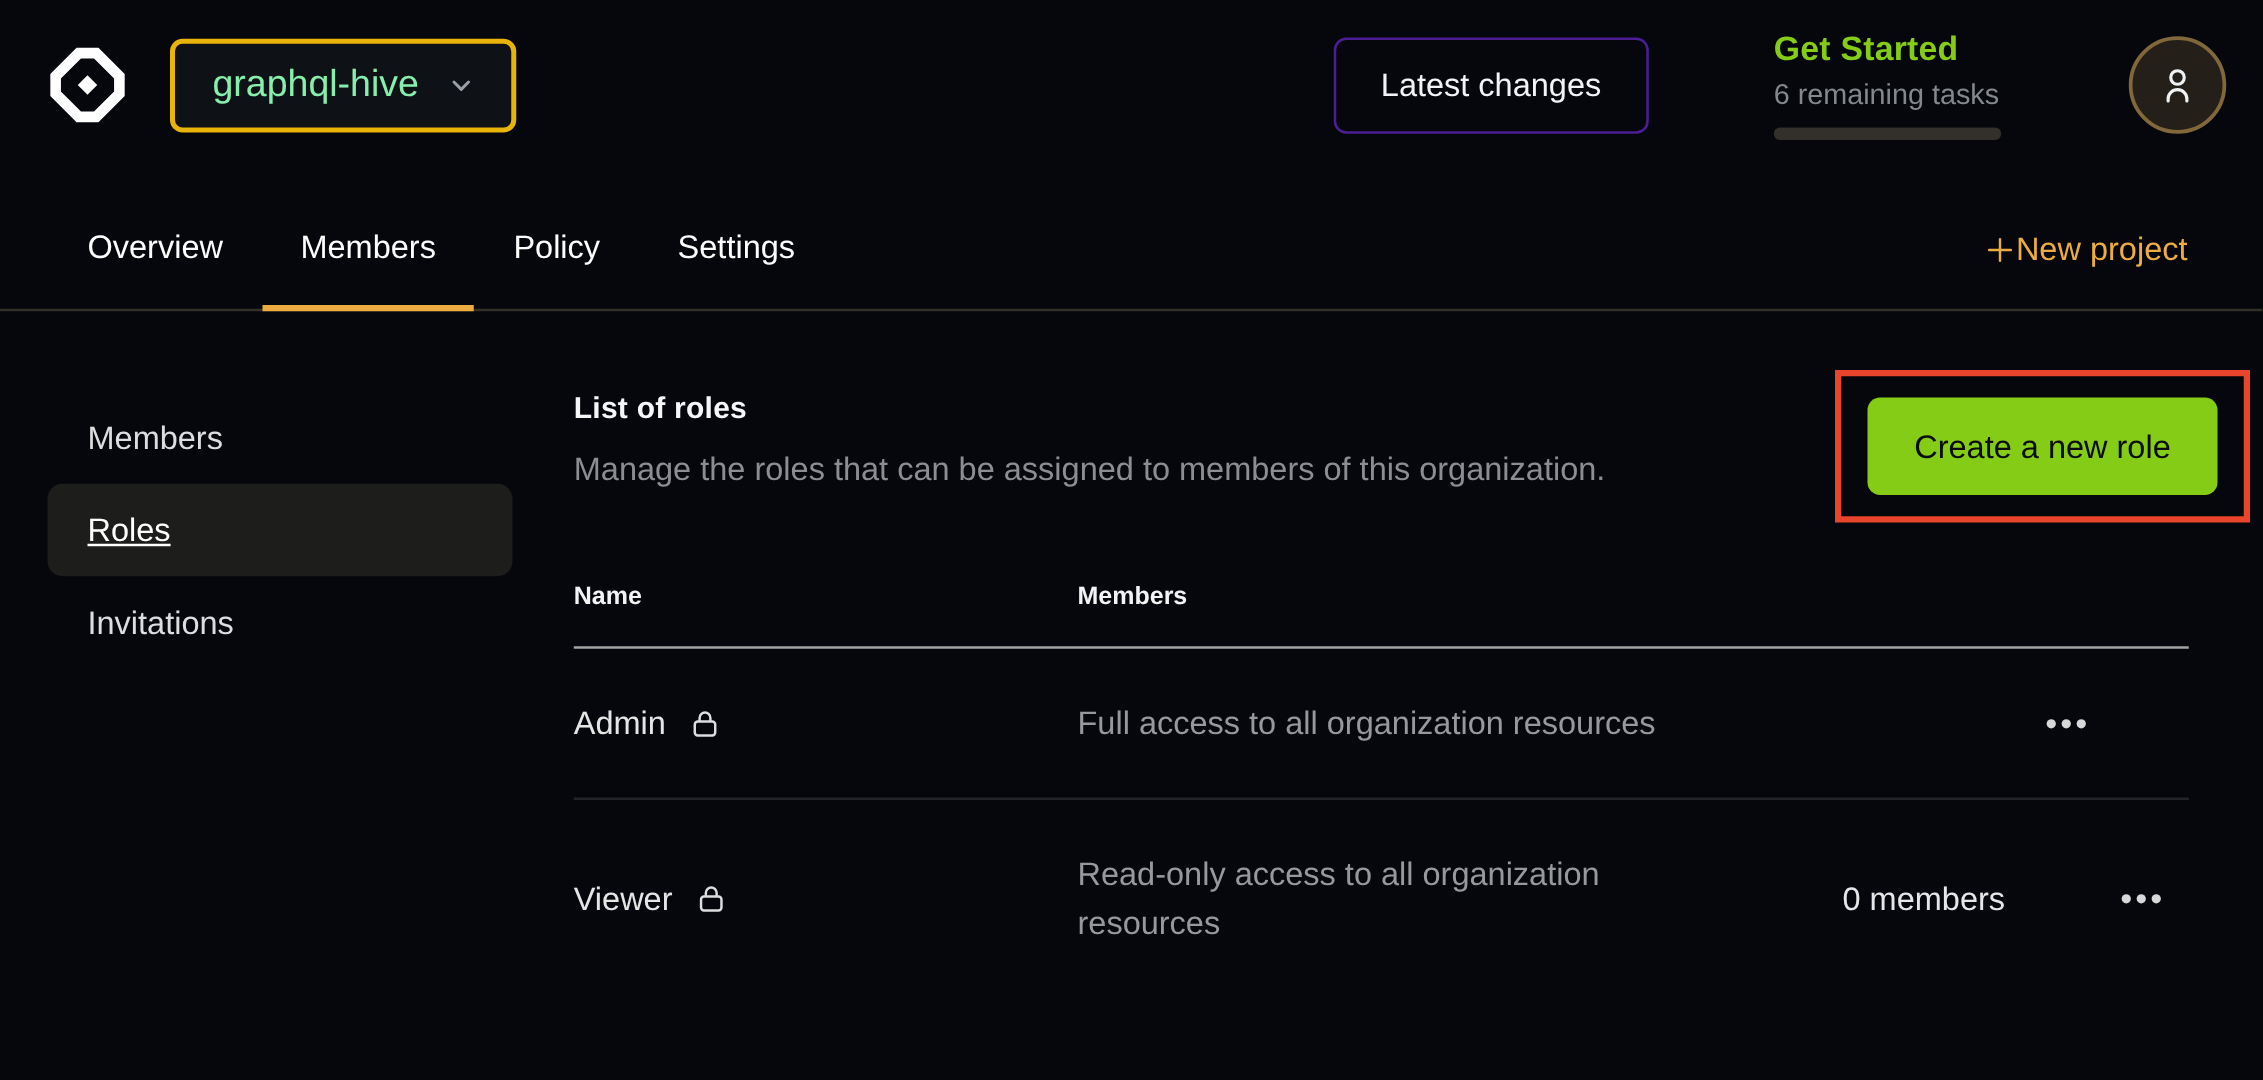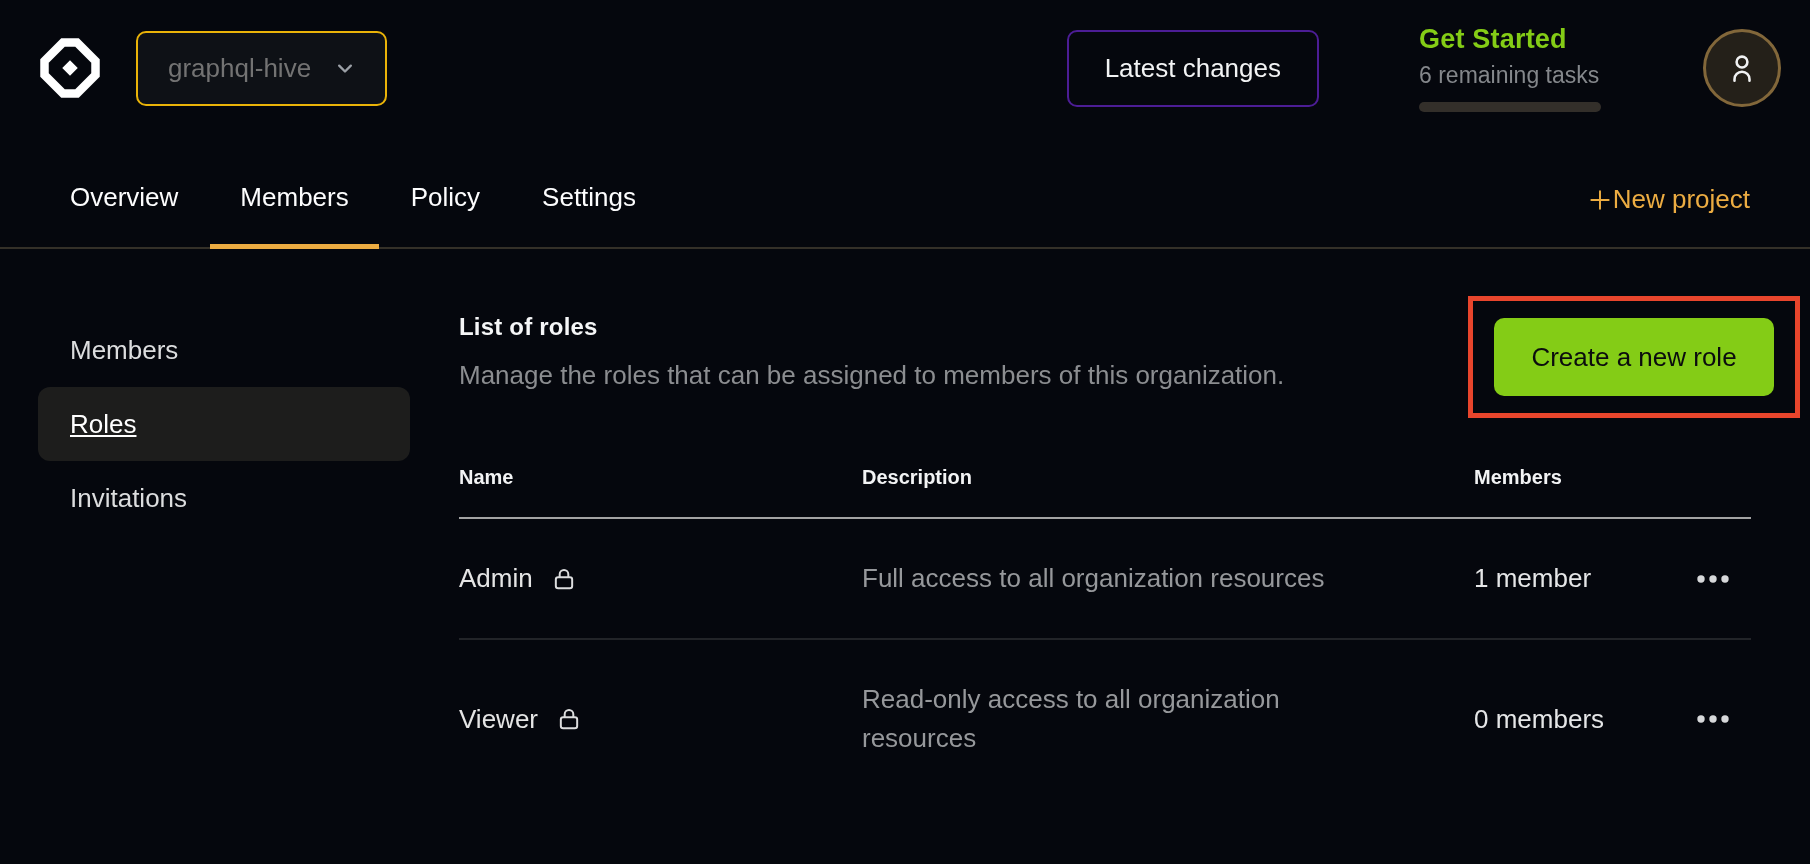--- a/index.html
+++ b/index.html
@@ -9,22 +9,22 @@
     width:1810px; height:864px; overflow:hidden;
     background:#05070d; color:#ecedee;
     font-family:"Liberation Sans","DejaVu Sans",sans-serif;
   }
   
   .topbar { display:flex; align-items:center; justify-content:space-between; padding:24px 29px 0 38px; }
   .topbar-left { display:flex; align-items:center; gap:34px; }
   .logo { width:64px; height:64px; display:block; }
   .org-btn {
     display:flex; align-items:center; gap:20px; height:75px; padding:0 26px 0 30px;
-    background:#0e1116; border:2px solid #eab308; border-radius:10px;
-    color:#737373; font-size:26px; font-family:inherit; cursor:pointer;
+    background:#0e1116; border:4px solid #eab308; border-radius:10px;
+    color:#86efac; font-size:30px; font-family:inherit; cursor:pointer;
   }
   .topbar-right { display:flex; align-items:center; gap:100px; }
   .latest-btn {
     height:77px; padding:16px 36px; background:transparent;
     border:2px solid #4c1d95; border-radius:10px;
     color:#f2f3f4; font-size:26px; font-family:inherit; cursor:pointer;
   }
   .get-started { width:184px; cursor:pointer; }
   .gs-title { font-size:27px; font-weight:700; color:#84cc16; letter-spacing:.2px; }
   .gs-sub { font-size:23px; color:#84878b; margin-top:7px; white-space:nowrap; }
@@ -155,39 +155,37 @@
         <p class="page-sub">Manage the roles that can be assigned to members of this organization.</p>
       </div>
       <div class="highlight-box">
         <button class="create-btn">Create a new role</button>
       </div>
     </div>
 
     <div class="table">
       <div class="thead">
         <div>Name</div>
-        <div>Description</div>
         <div>Members</div>
         <div></div>
       </div>
 
       <div class="row">
         <div class="cell-name">
           <span>Admin</span>
           <span style="line-height:0">
             <svg width="28" height="28" viewBox="0 0 24 24" fill="none">
               <rect x="5" y="10.5" width="14" height="9.5" rx="2" stroke="#dcddde" stroke-width="1.7"></rect>
               <path d="M8.3 10.5 V8 a3.7 3.7 0 0 1 7.4 0 v2.5" stroke="#dcddde" stroke-width="1.7" fill="none"></path>
             </svg>
           </span>
         </div>
         <div class="cell-desc">
           <span>Full access to all organization resources</span>
         </div>
-        <div class="cell-members">1 member</div>
         <div class="cell-actions">
           <button class="dots-btn">
             <span>
               <svg width="36" height="10" viewBox="0 0 36 10">
                 <circle cx="6" cy="5" r="3.7" fill="#d7d8da"></circle>
                 <circle cx="18" cy="5" r="3.7" fill="#d7d8da"></circle>
                 <circle cx="30" cy="5" r="3.7" fill="#d7d8da"></circle>
               </svg>
             </span>
           </button>

